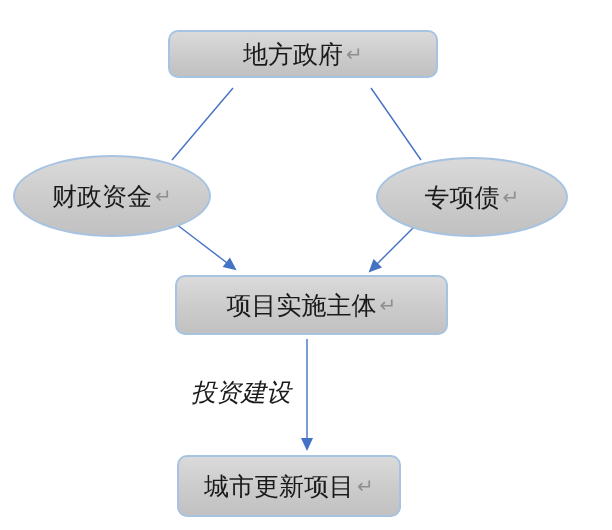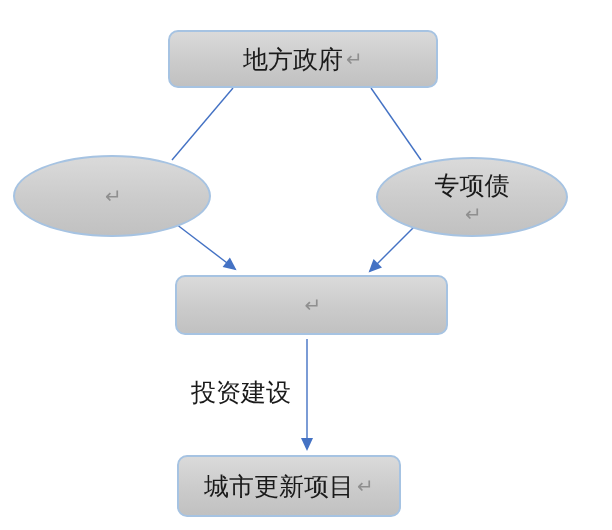--- a/index.html
+++ b/index.html
@@ -50,55 +50,58 @@
     position: absolute;
     z-index: 1;
     left: 185px;
     top: 374px;
     width: 106px;
     text-align: right;
     font-size: 25px;
     line-height: 36px;
     color: #1a1a1a;
     white-space: nowrap;
+    font-style: italic;
   }
 </style>
 </head>
 <body>
 
 <div class="canvas">
 
   <svg class="connectors" viewBox="0 0 612 530" xmlns="http://www.w3.org/2000/svg">
     <defs>
       <marker id="arrowhead" markerUnits="userSpaceOnUse" markerWidth="16" markerHeight="14" refX="12" refY="7" orient="auto">
         <path d="M1,1 L14,7 L1,13 Z" fill="#4472c4"></path>
       </marker>
     </defs>
     <line x1="233" y1="88" x2="172" y2="160" stroke="#4472c4" stroke-width="1.4"></line>
     <line x1="371" y1="88" x2="421" y2="160" stroke="#4472c4" stroke-width="1.4"></line>
     <line x1="176" y1="224" x2="235" y2="269" stroke="#4472c4" stroke-width="1.4" marker-end="url(#arrowhead)"></line>
     <line x1="420" y1="221" x2="370" y2="271" stroke="#4472c4" stroke-width="1.4" marker-end="url(#arrowhead)"></line>
     <line x1="307" y1="339" x2="307" y2="449" stroke="#4472c4" stroke-width="1.4" marker-end="url(#arrowhead)"></line>
   </svg>
 
-  <div class="node rect" style="left:168px; top:30px; width:270px; height:58px;">
+  <div class="node rect" style="left:168px; top:30px; width:270px; height:48px;">
     <span class="lbl">地方政府</span>
       <span class="mark">↵</span>
   </div>
 
   <div class="node ellipse" style="left:13px; top:155px; width:198px; height:82px;">
+    <span class="lbl">财政资金</span>
       <span class="mark">↵</span>
   </div>
 
-  <div class="node ellipse" style="left:376px; top:157px; width:192px; height:80px;flex-direction:column;">
+  <div class="node ellipse" style="left:376px; top:157px; width:192px; height:80px;">
     <span class="lbl">专项债</span>
       <span class="mark">↵</span>
   </div>
 
   <div class="node rect" style="left:175px; top:275px; width:273px; height:60px;">
+    <span class="lbl">项目实施主体</span>
       <span class="mark">↵</span>
   </div>
 
   <div class="node rect" style="left:177px; top:455px; width:224px; height:62px;">
     <span class="lbl">城市更新项目</span>
       <span class="mark">↵</span>
   </div>
 
   <div class="edge-label">
     <div>投资建设</div>

